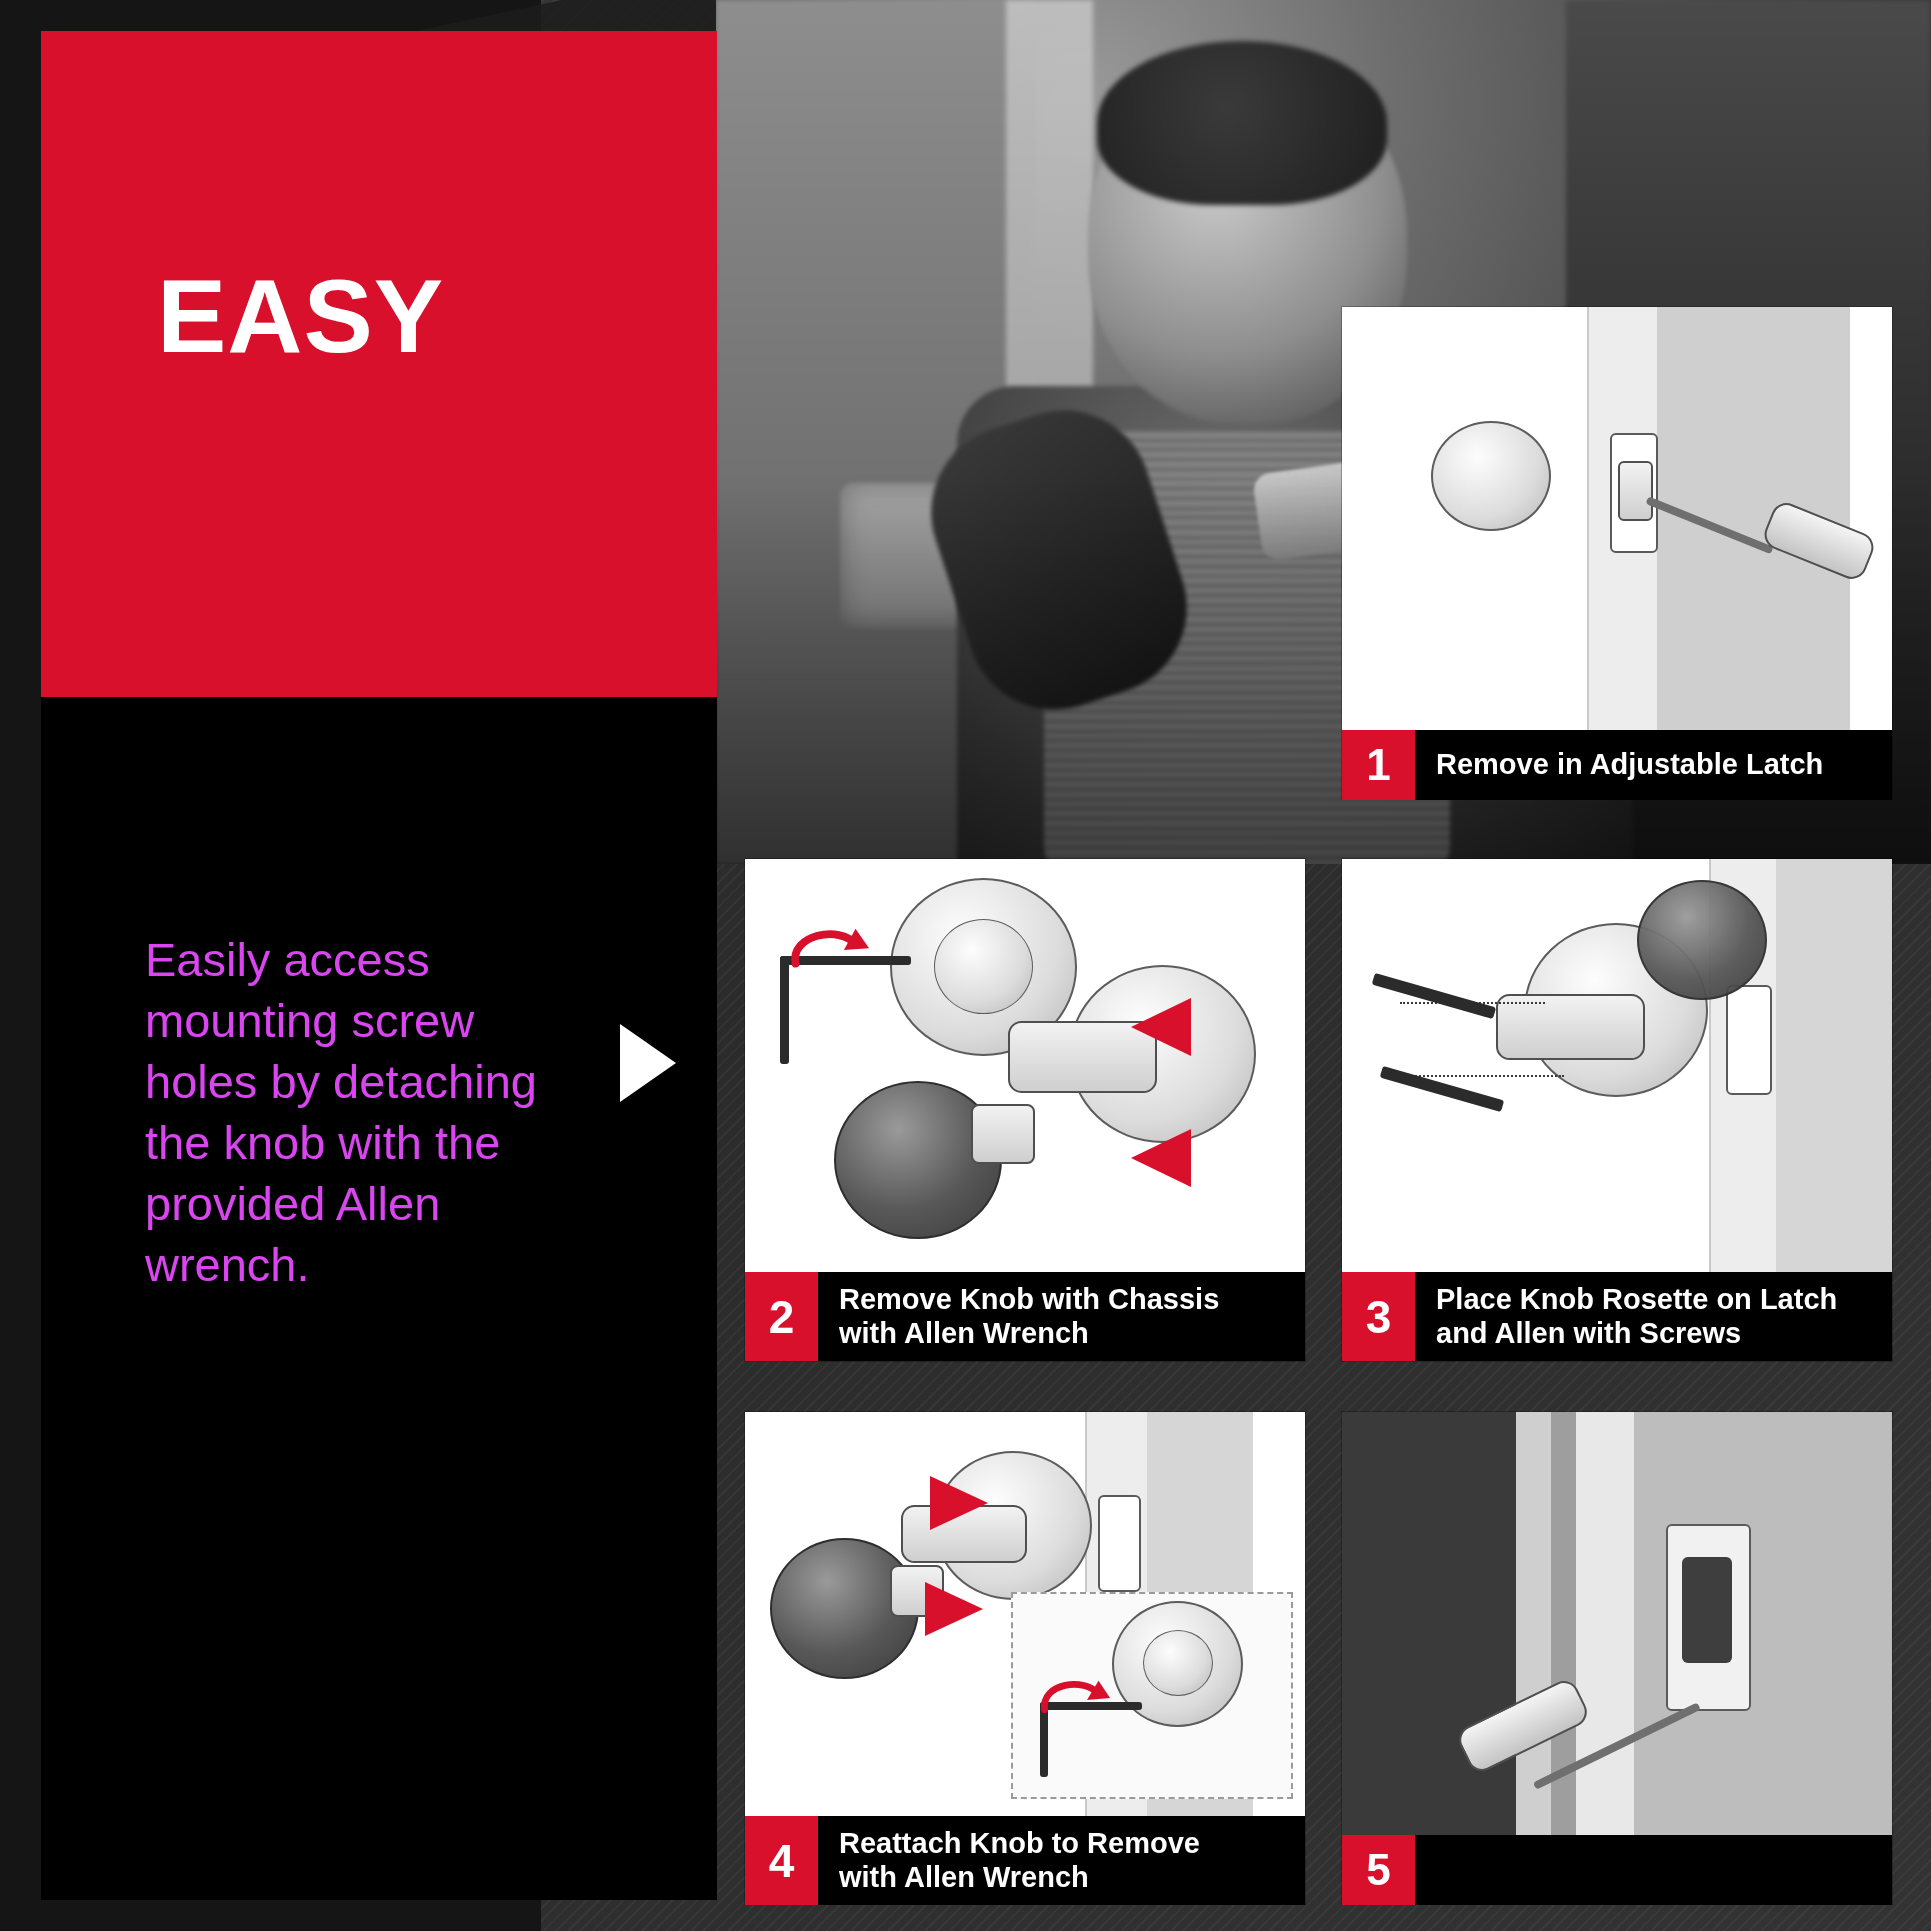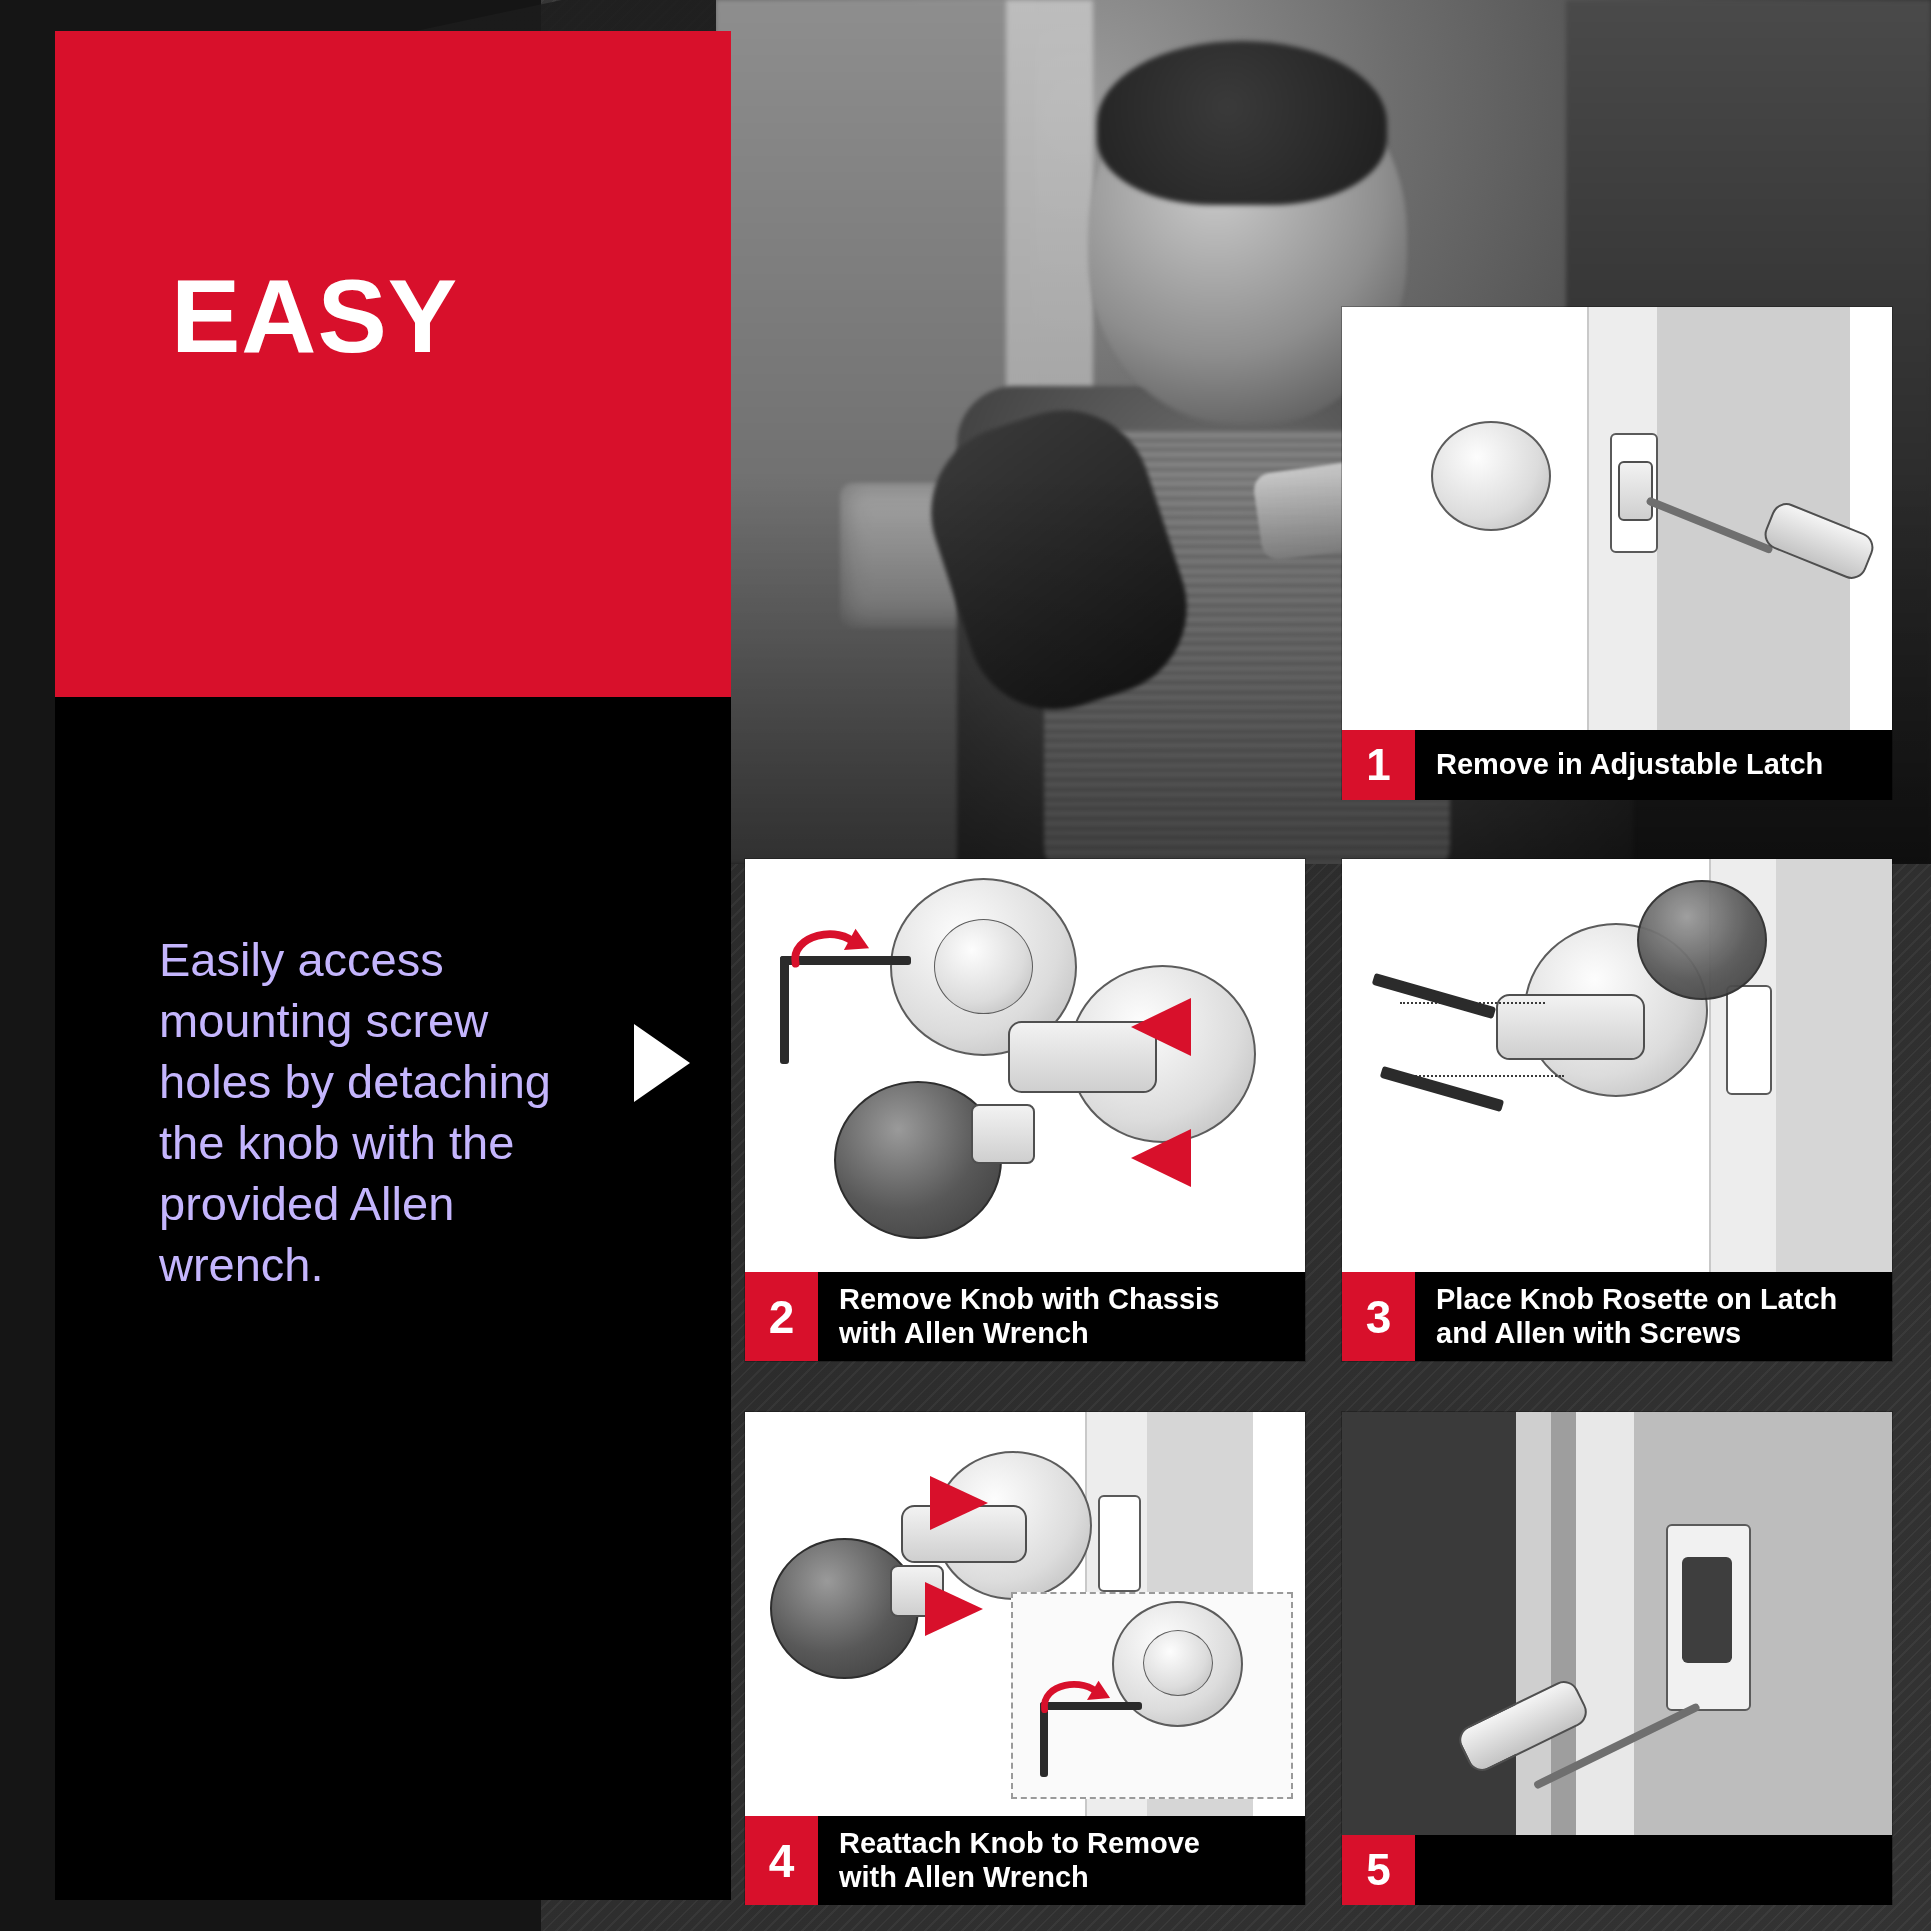--- a/index.html
+++ b/index.html
@@ -22,36 +22,36 @@
     background:#151515;
   }
   .bg-diag{
     position:absolute;left:319px;top:-77px;width:1352px;height:1352px;
     background:linear-gradient(160deg,#1c1c1c 0%,#1c1c1c 40%,rgba(28,28,28,0) 41%);
     transform:rotate(-12deg);
     opacity:.85;
   }
 
   
-  .left-col{position:absolute;left:55px;top:31px;width:676px;height:1869px;border-radius:17px;}
+  .left-col{position:absolute;left:41px;top:31px;width:676px;height:1869px;border-radius:17px;}
   .red-box{
     position:absolute;left:0;top:0;width:676px;height:666px;background:#d8102b;
   }
   .headline{
     position:absolute;left:116px;top:232px;width:541px;
     color:#fff;font-weight:bold;font-size:104px;line-height:1.02;
     letter-spacing:1px;
   }
   .headline .l2{display:block;}
   .black-box{
     position:absolute;left:0;top:666px;width:676px;height:1203px;background:#000;
   }
   .body-copy{
     position:absolute;left:104px;top:898px;width:454px;
-    color:#c4b5fd;font-size:47px;line-height:1.30;
+    color:#d946ef;font-size:47px;line-height:1.30;
   }
   .play-arrow{
     position:absolute;left:579px;top:993px;
     width:0;height:0;border-left:56px solid #fff;border-top:39px solid transparent;border-bottom:39px solid transparent;
   }
 
   
   .photo{
     position:absolute;left:716px;top:0;width:1215px;height:864px;overflow:hidden;
     background:

